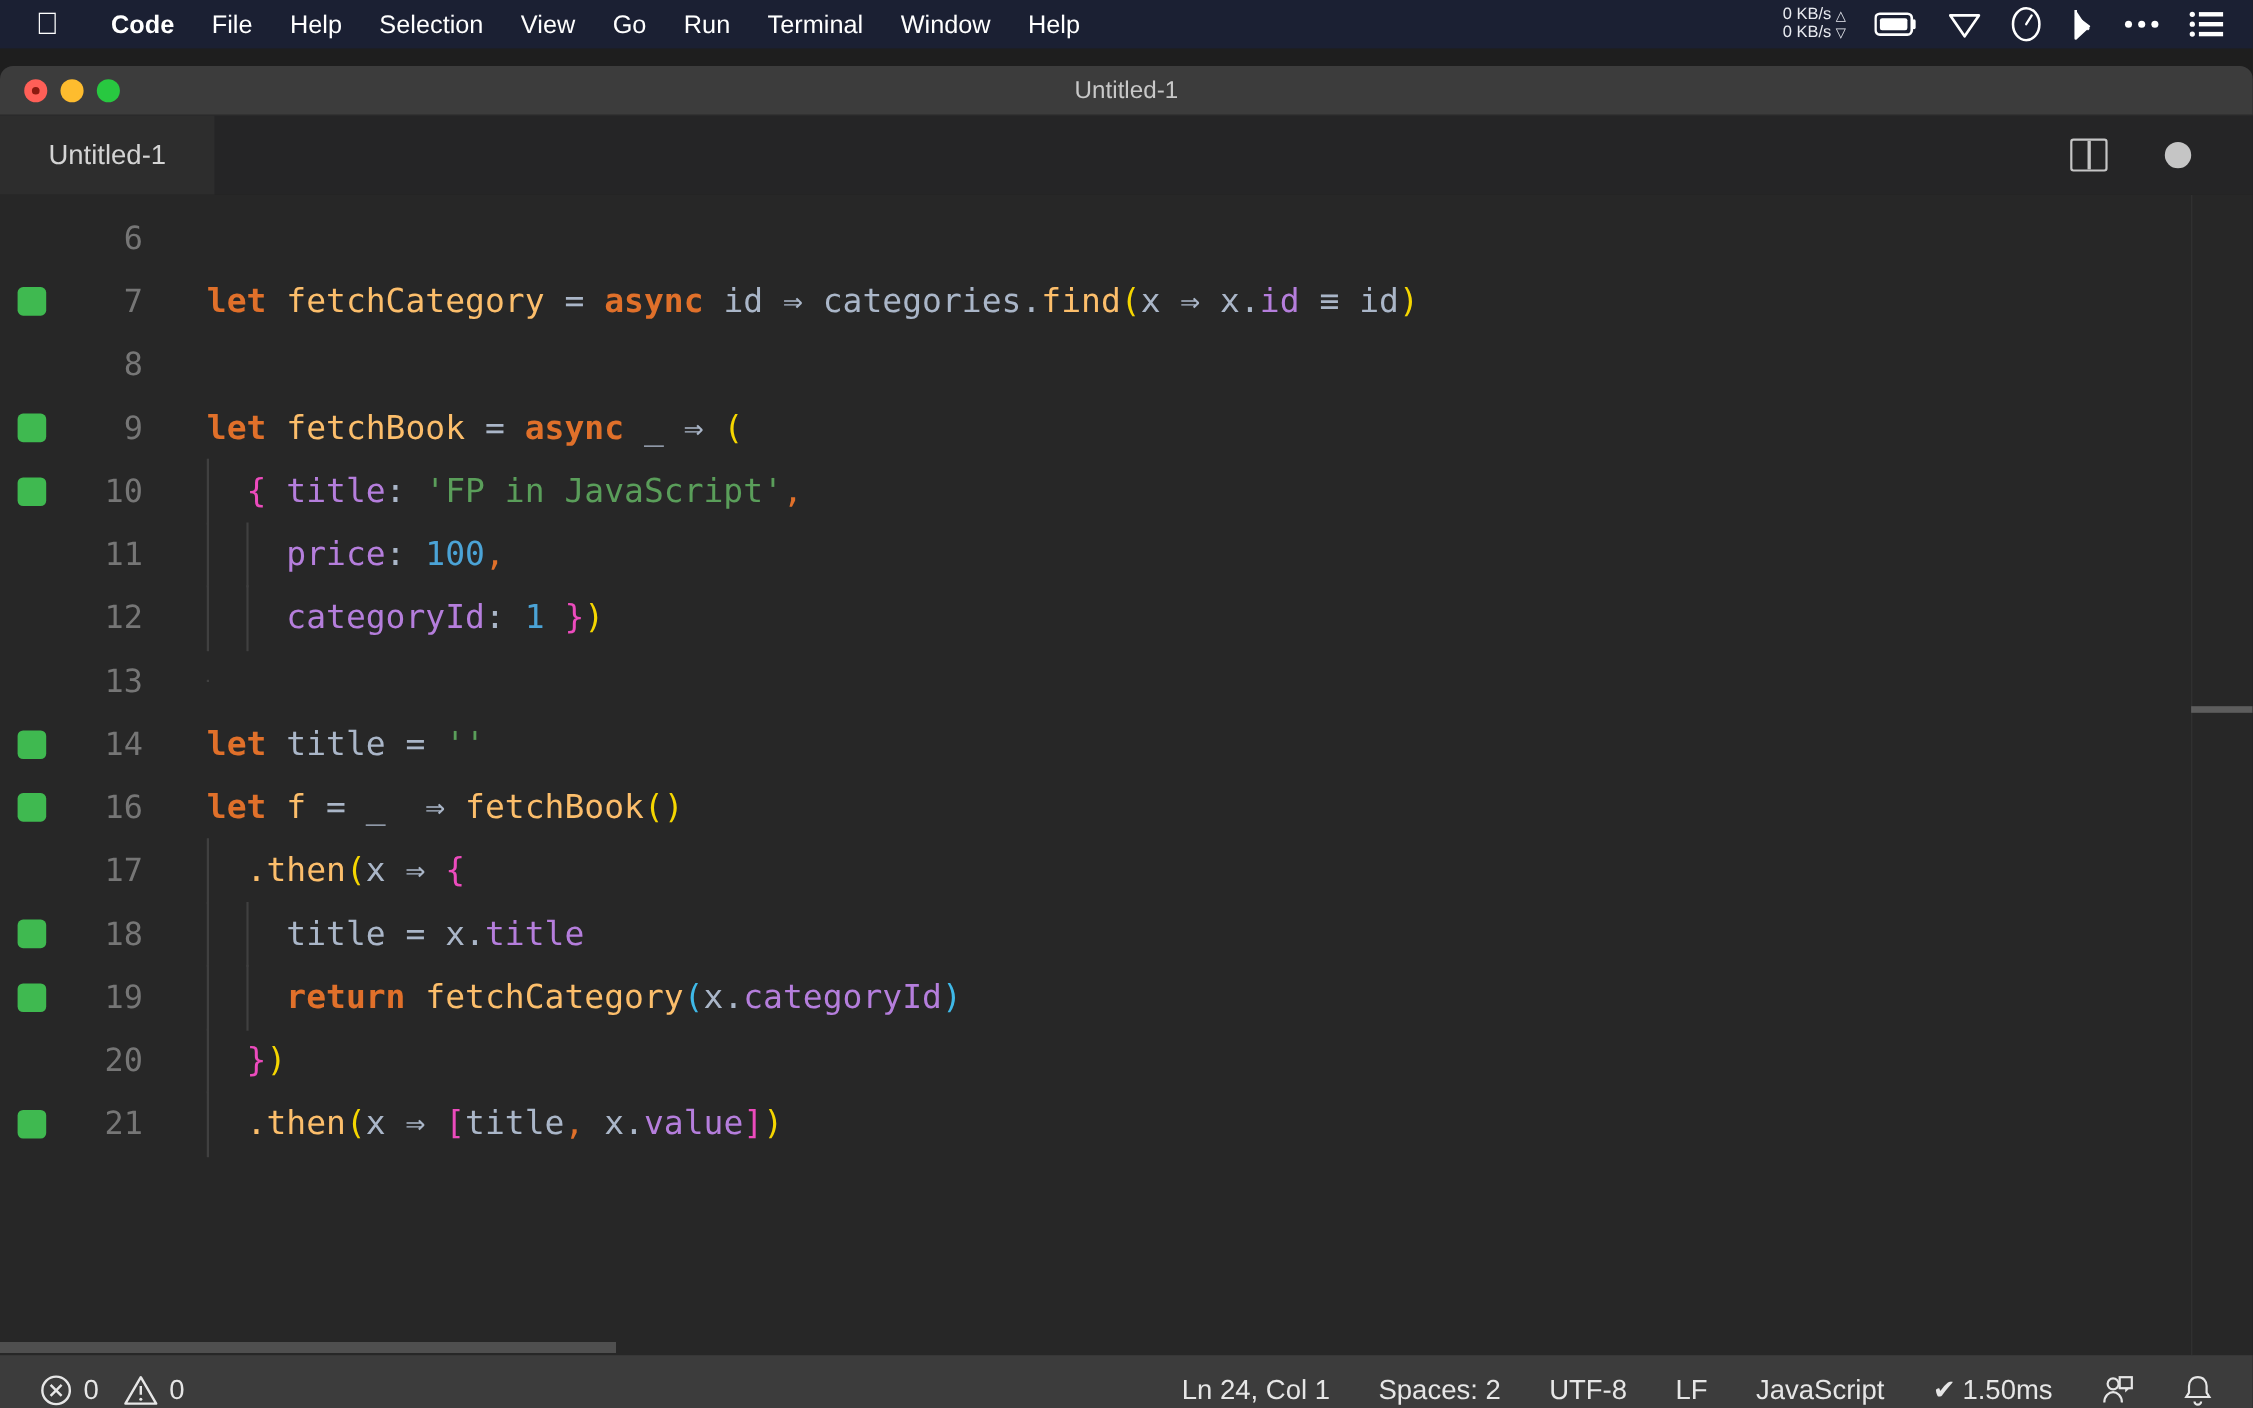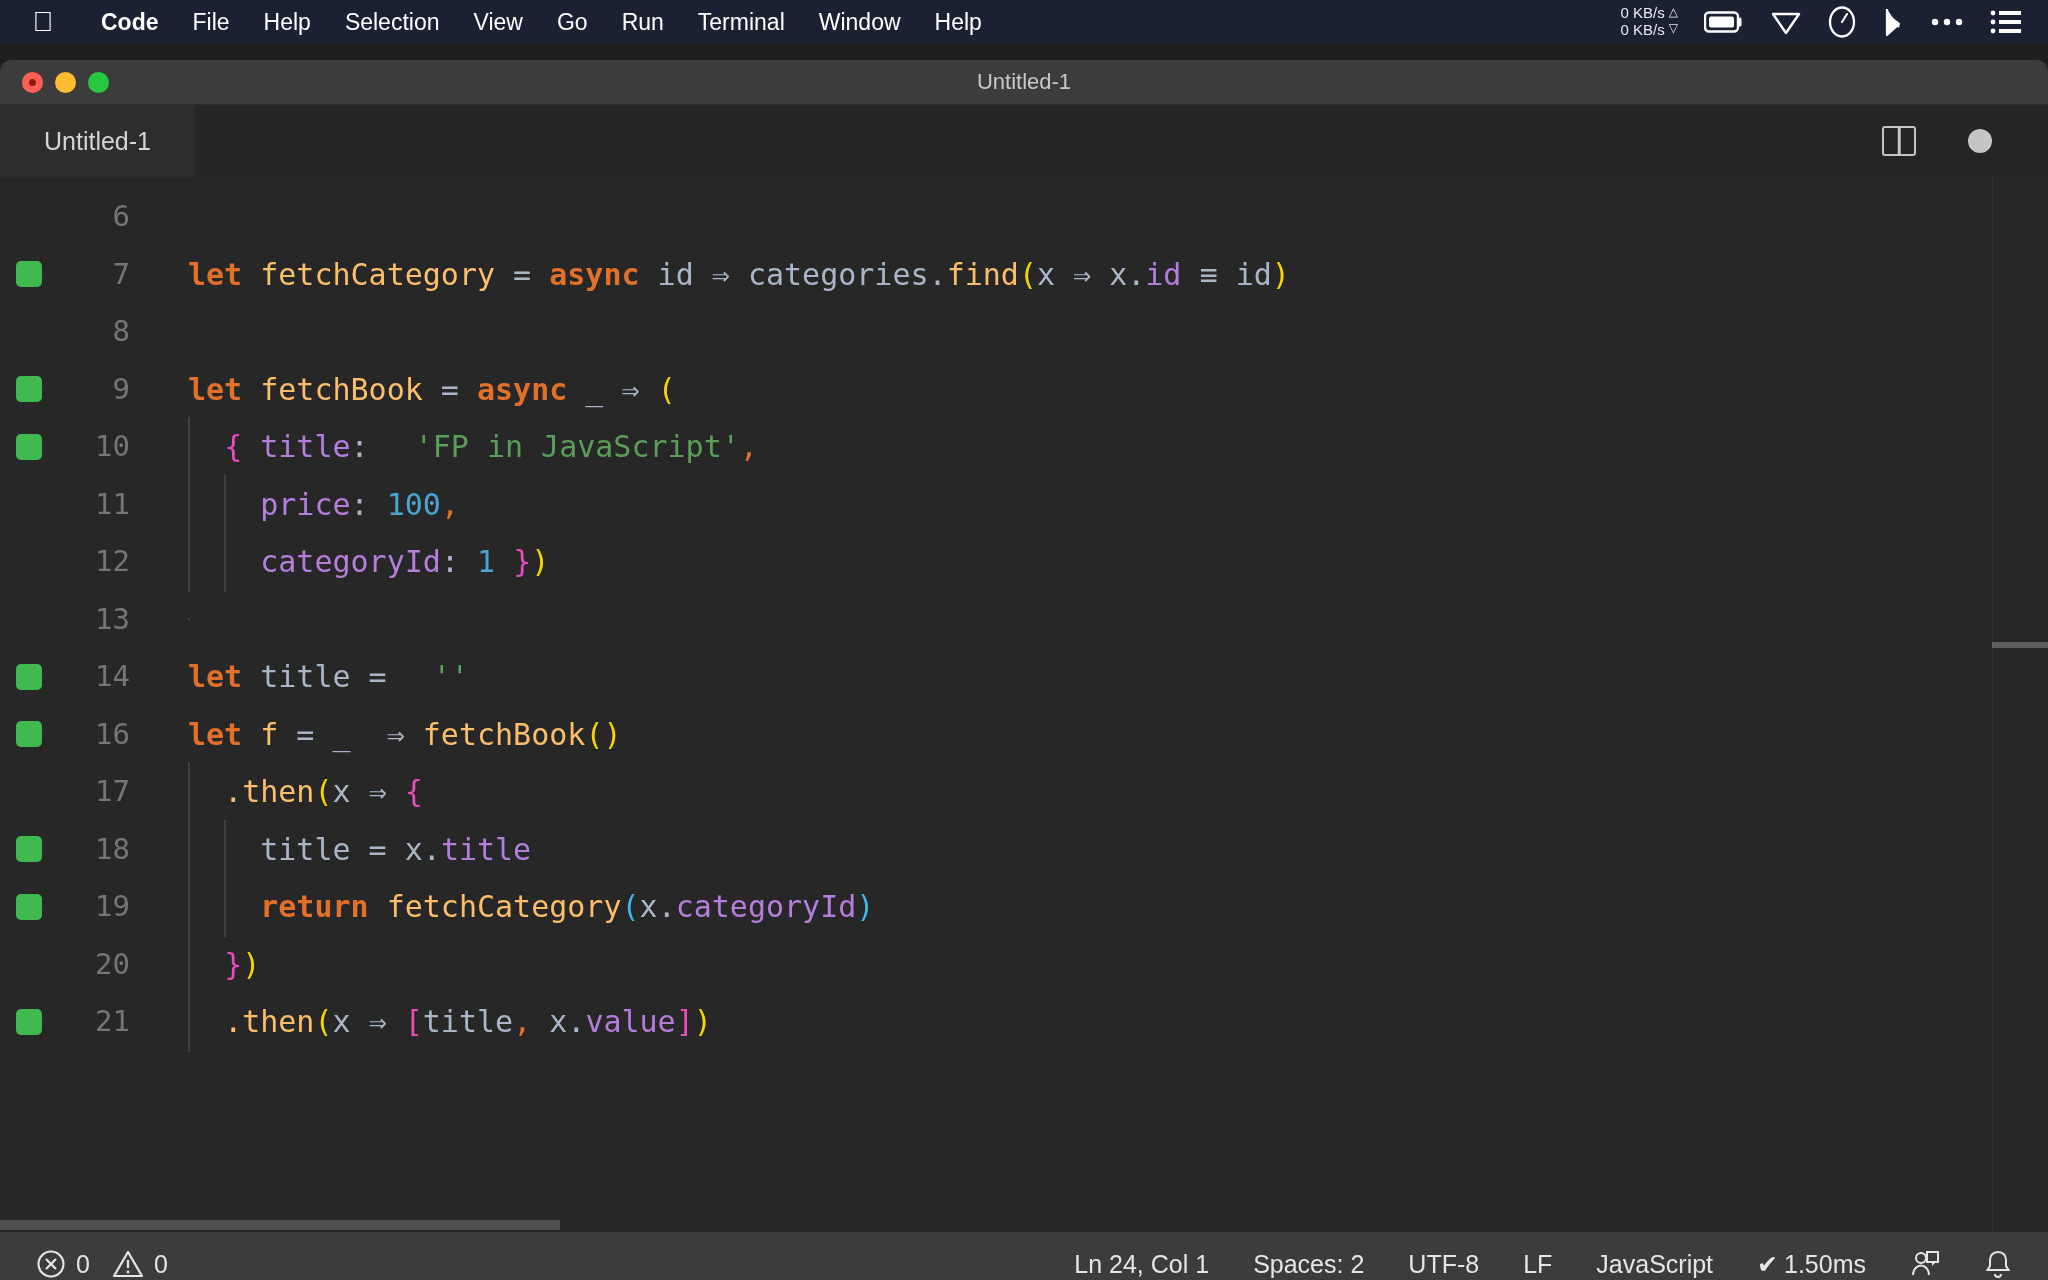--- a/index.html
+++ b/index.html
@@ -24,21 +24,21 @@
     display:flex; align-items:center; justify-content:center;
     color:#fff; font-size:28px; line-height:1;
   }
   .mb-item{ padding:0 17px; white-space:nowrap; cursor:default; }
   .mb-item.bold{ font-weight:bold; }
   .mb-right{
     margin-left:auto; display:flex; align-items:center; gap:26px;
     padding-right:26px;
   }
   .net-speed{
-    display:flex; align-items:flex-start; font-size:15px; line-height:1.12;
+    display:flex; align-items:flex-end; font-size:15px; line-height:1.12;
     color:#e8eaf0; gap:4px;
   }
   .net-speed .vals{ text-align:right; }
   .net-speed .arrows{ display:flex; flex-direction:column; font-size:12px; line-height:1.32; }
   .tray-ico{ display:flex; align-items:center; justify-content:center; color:#fff; }
 
   
   #window{
     position:absolute; left:0; top:60px; width:2048px; height:1236px;
     background:#252526;
@@ -118,21 +118,21 @@
   .indent-guide{
     position:absolute; top:-1px; bottom:-1px; width:2px; background:#404040;
   }
 
   
   .kw      { color:#e0702a; font-weight:bold; }   
   .fn      { color:#fcbe6b; }                      
   .op      { color:#aab6c8; }
   .plain   { color:#aab6c8; }
   .prop    { color:#b57edc; }                      
-  .str     { color:#5a9e5a;margin-left:28px; }                      
+  .str     { color:#5a9e5a; }                      
   .num     { color:#4ba3d6; }                      
   .punct   { color:#aab6c8; }
   .comma   { color:#e0702a; }
   .cmt     { color:#757575; }
   .hint    { color:#3c9ae8; }
   .b1      { color:#f5d600; }                      
   .b2      { color:#3fb9e8; }                      
   .b3      { color:#ec4bbd; }                      
 
   

